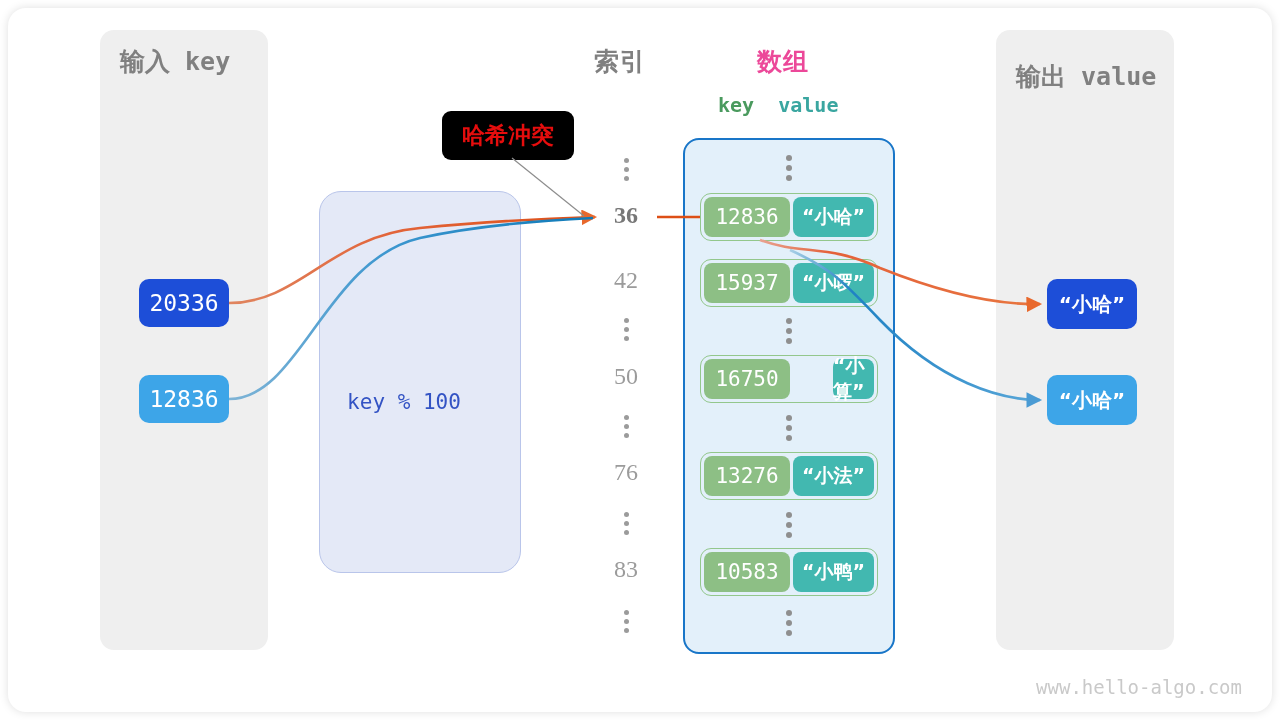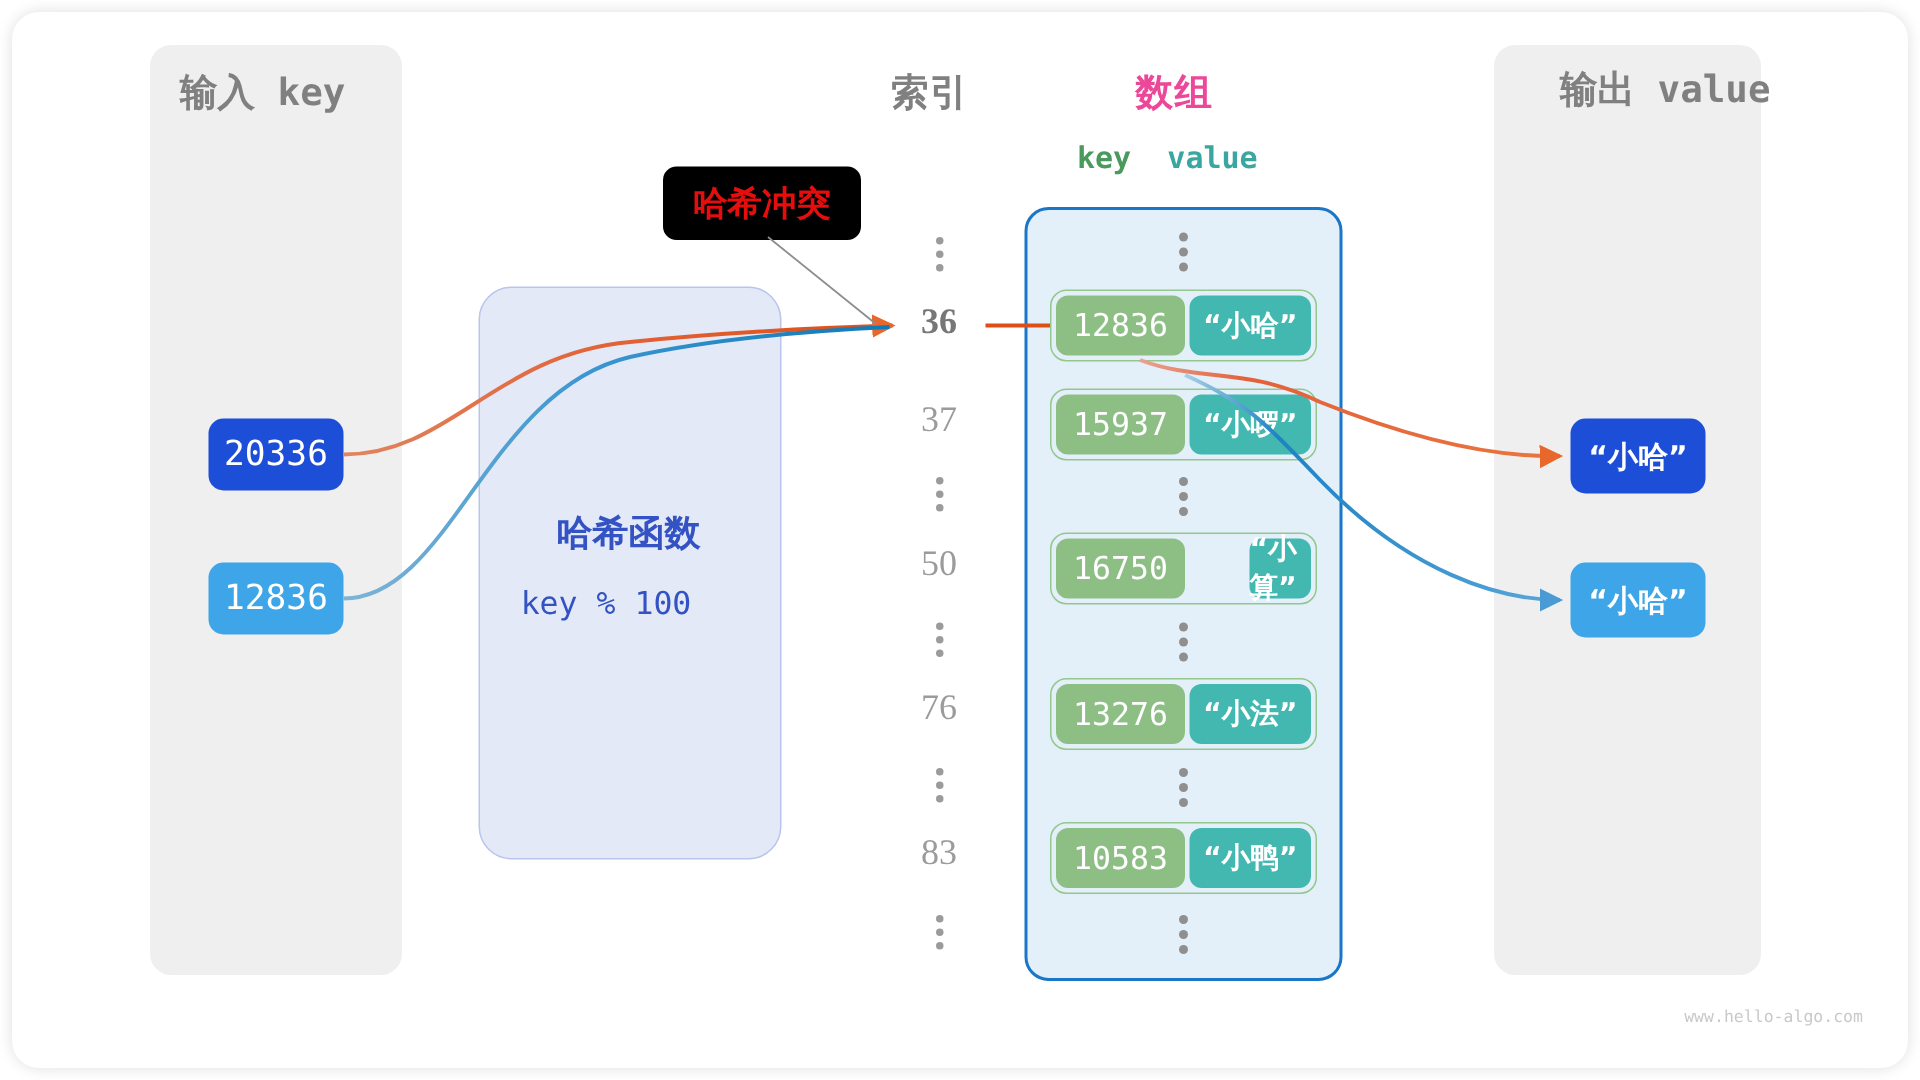--- a/index.html
+++ b/index.html
@@ -33,21 +33,21 @@
   #panel-output{ left:996px; top:30px; width:178px; height:620px; }
   .panel-title{
     position:absolute;
     color:#808080;
     font-family:"DejaVu Sans Mono","Liberation Mono",monospace;
     font-weight:bold;
     font-size:25px;
     white-space:nowrap;
   }
   #title-input{ left:120px; top:45px; }
-  #title-output{ left:1016px; top:43px;margin-left:24px; }
+  #title-output{ left:1016px; top:60px; }
 
   
   #title-index{
     position:absolute;left:594px;top:45px;
     color:#808080;font-weight:bold;font-size:25px;
     font-family:"DejaVu Sans","Liberation Sans",sans-serif;
     letter-spacing:1px;
   }
   #title-array{
     position:absolute;left:757px;top:45px;
@@ -180,22 +180,22 @@
   }
 
   
   #wires{
     position:absolute;left:0;top:0;width:1280px;height:720px;
     pointer-events:none;
   }
 
   
   #watermark{
-    position:absolute;right:38px;bottom:36px;
-    color:#c9c9c9;font-size:11px;
+    position:absolute;right:38px;bottom:22px;
+    color:#c9c9c9;font-size:19px;
     font-family:"DejaVu Sans Mono","Liberation Mono",monospace;
   }
 </style>
 </head>
 <body>
 
 <div id="stage">
   <div id="frame"></div>
 
   <div class="panel" id="panel-input"></div>
@@ -204,39 +204,38 @@
   <div class="panel-title" id="title-input">输入 key</div>
   <div class="panel-title" id="title-output">输出 value</div>
 
   <div id="title-index">索引</div>
   <div id="title-array">数组</div>
   <div id="subtitle-kv">
     <span class="k">key</span>&nbsp;&nbsp;<span class="v">value</span>
   </div>
 
   <div id="hash-box"></div>
-  <div id="hash-title">哈希函数</div>
   <div id="hash-formula">key % 100</div>
 
   <div id="collision-badge">哈希冲突</div>
 
   <div class="chip orange" id="chip-in-0">20336</div>
   <div class="chip blue" id="chip-in-1">12836</div>
 
   <div class="chip orange" id="chip-out-0">“小哈”</div>
   <div class="chip blue" id="chip-out-1">“小哈”</div>
 
   <div id="index-col">
       <div class="dots" style="top: 18px;">
         <i></i>
         <i></i>
         <i></i>
       </div>
       <div class="idx-row bold" style="top: 62px;">36</div>
-      <div class="idx-row" style="top: 127px;">37</div>
+      <div class="idx-row" style="top: 127px;">42</div>
       <div class="dots" style="top: 178px;">
         <i></i>
         <i></i>
         <i></i>
       </div>
       <div class="idx-row" style="top: 223px;">50</div>
       <div class="dots" style="top: 275px;">
         <i></i>
         <i></i>
         <i></i>

